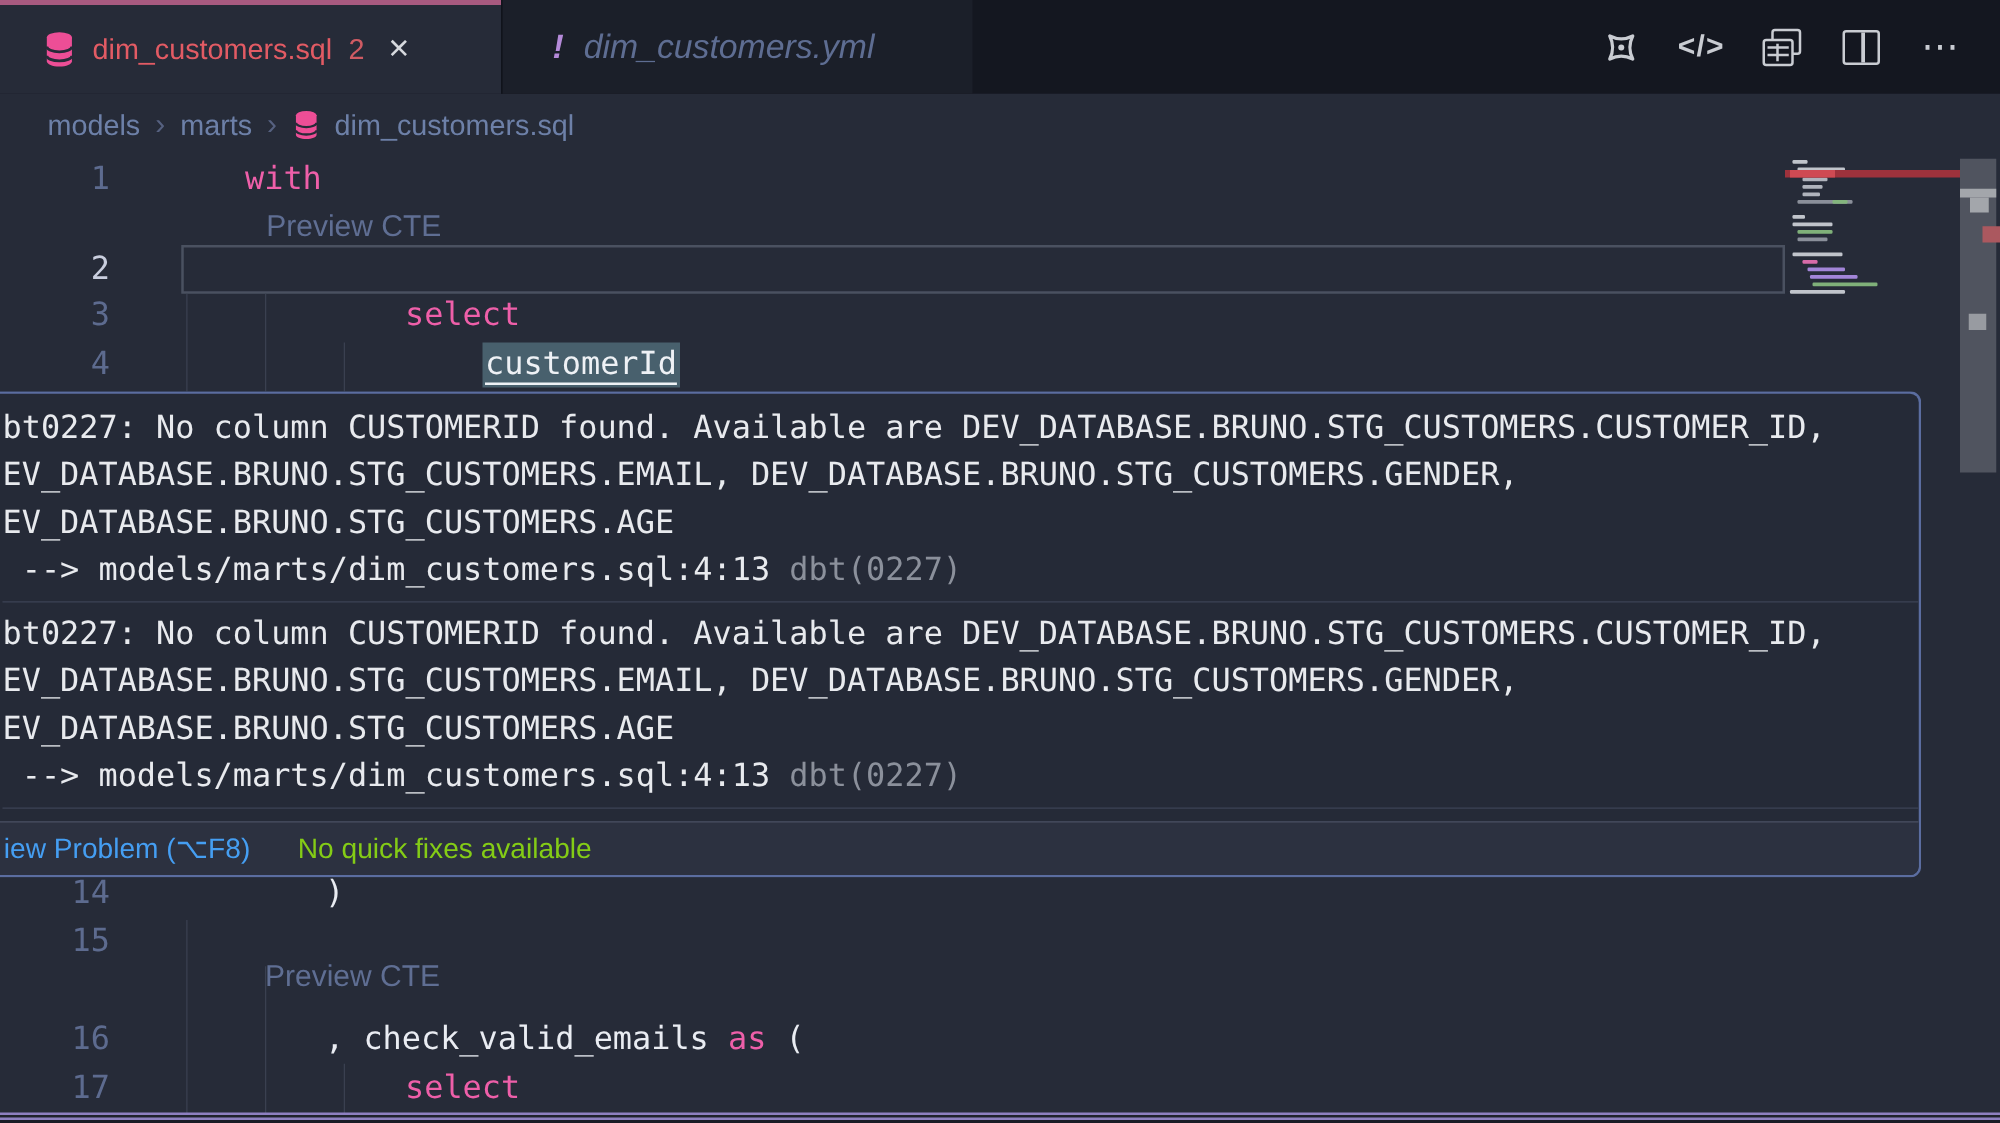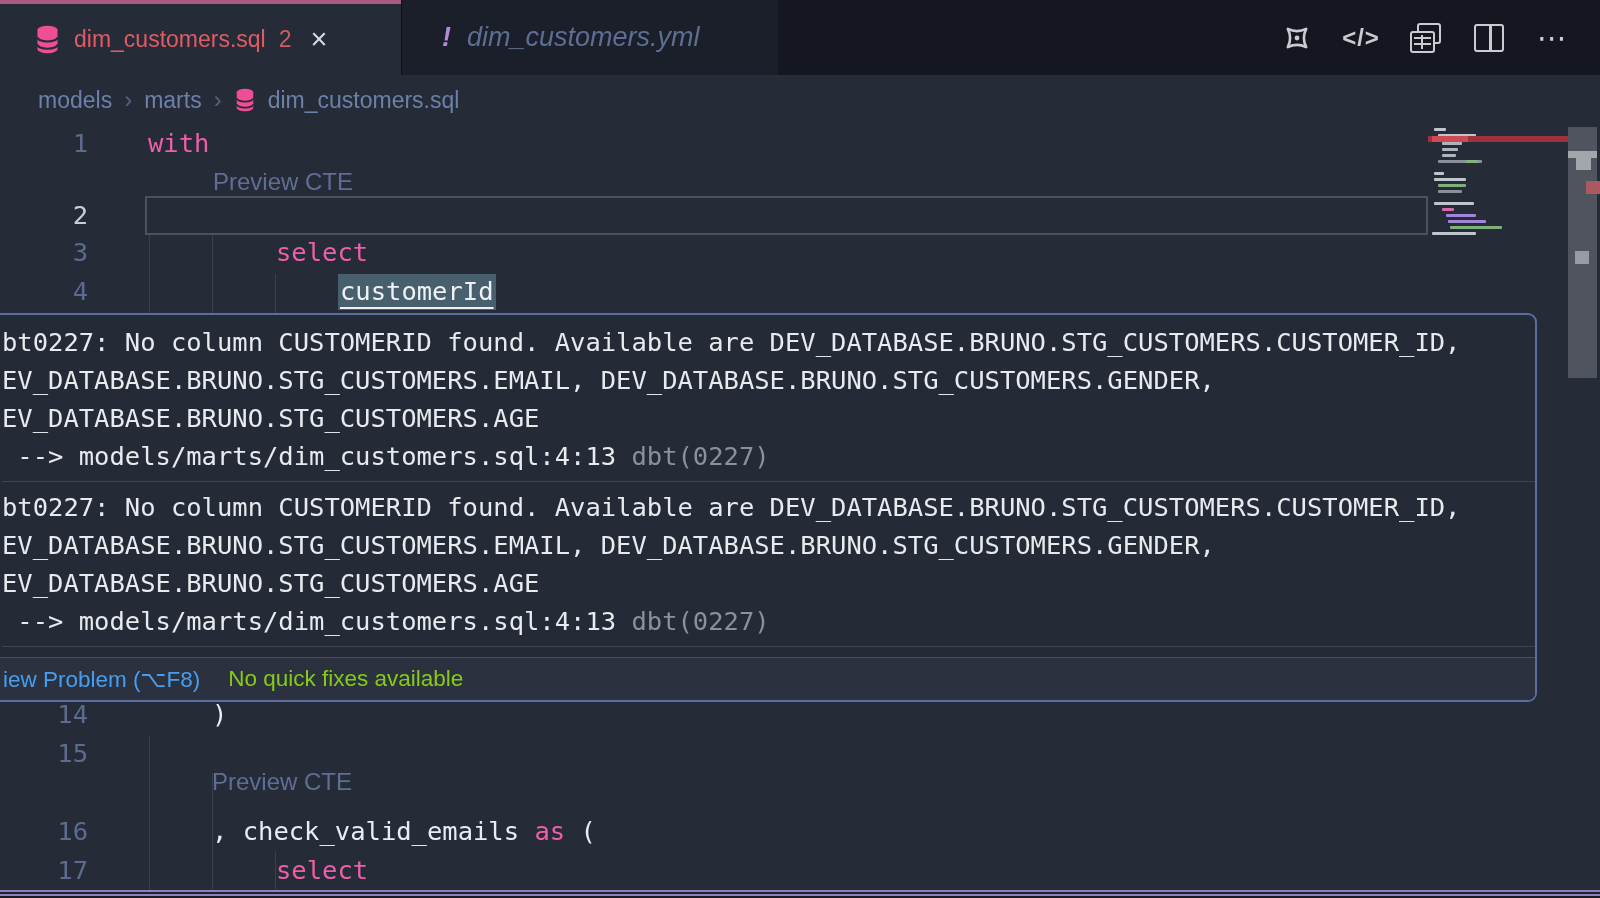--- a/index.html
+++ b/index.html
@@ -31,21 +31,21 @@
   
   .breadcrumb{position:absolute;left:0;top:75px;width:1600px;height:50px;display:flex;align-items:center;
               padding-left:38px;gap:12px;font-size:23px;color:#6d80a8;box-sizing:border-box;}
   .bc-sep{color:#566180;font-size:24px;}
   .bc-item{cursor:pointer;}
 
   
   .crow{position:absolute;left:0;width:1600px;height:39px;font-size:25.5px;line-height:39px;white-space:pre;}
   .lnum{position:absolute;left:0;top:0;width:88px;text-align:right;color:#5d6b8f;font-family:"DejaVu Sans Mono",monospace;}
   .lnum-active{color:#c9cede;}
-  .ccode{position:absolute;top:0;font-family:"DejaVu Sans Mono",monospace;color:#e9ecf2;white-space:pre;}
+  .ccode{position:absolute;top:0;font-family:"DejaVu Sans Mono",monospace;color:#e9ecf2;white-space:pre;margin-left:48px;}
   .kw{color:#ee5fa9;}
   .lens{position:absolute;font-size:24px;color:#5f6e93;font-family:"Liberation Sans","DejaVu Sans",sans-serif;cursor:pointer;}
   .curline-box{position:absolute;left:145px;top:196px;width:1283px;height:39px;border:2px solid #4a5160;box-sizing:border-box;}
   .bracket-box{display:inline-block;border:2px solid #868b96;margin:0 -2px;line-height:31px;}
   .caret{display:inline-block;width:5px;height:31px;background:#b6bbc4;vertical-align:-6px;margin-left:2px;}
   .errtok{background:#48606d;color:#eef1f5;padding:2px 2px 4px 2px;
           text-decoration-line:underline;text-decoration-style:wavy;text-decoration-color:#e4555e;
           text-decoration-thickness:2px;text-underline-offset:7px;text-decoration:underline;}
   .iguide{position:absolute;width:1px;background:#3a4050;}
 
@@ -60,21 +60,21 @@
   
   .hover-popup{position:absolute;left:0;top:313px;width:1537px;height:389px;box-sizing:border-box;
                background:#252a37;border:2px solid #5b6da0;border-left:none;border-radius:0 9px 9px 0;
                z-index:10;overflow:hidden;}
   .hv-body{height:344px;overflow:hidden;padding:8px 0 0 2px;box-sizing:border-box;}
   .hv-line{font-family:"DejaVu Sans Mono",monospace;font-size:25.5px;line-height:38px;color:#e8eaee;white-space:pre;}
   .hv-src{color:#8b909b;}
   .hv-div{height:1px;background:#3d4356;margin:6px 0;}
   .hv-sliver{height:9px;overflow:hidden;}
   .hv-status{position:absolute;left:0;right:0;bottom:0;height:43px;background:#2c3140;border-top:1px solid #4a5063;
-             display:flex;align-items:center;gap:28px;padding-left:3px;box-sizing:border-box;font-size:22.5px;}
+             display:flex;align-items:center;gap:38px;padding-left:3px;box-sizing:border-box;font-size:22.5px;}
   .hv-link{color:#459ef2;cursor:pointer;}
   .hv-msg{color:#84cc16;}
 
   
   .bottom-edge{position:absolute;left:0;bottom:0;width:1600px;height:8px;z-index:20;}
   .bottom-edge .l1{position:absolute;left:0;right:0;top:0;height:2px;background:#8e80c2;}
   .bottom-edge .l2{position:absolute;left:0;right:0;top:2px;height:2px;background:#20232e;}
   .bottom-edge .l3{position:absolute;left:0;right:0;top:4px;height:2px;background:#8e80c2;}
   .bottom-edge .l4{position:absolute;left:0;right:0;top:6px;height:2px;background:#191c26;}
 </style>

